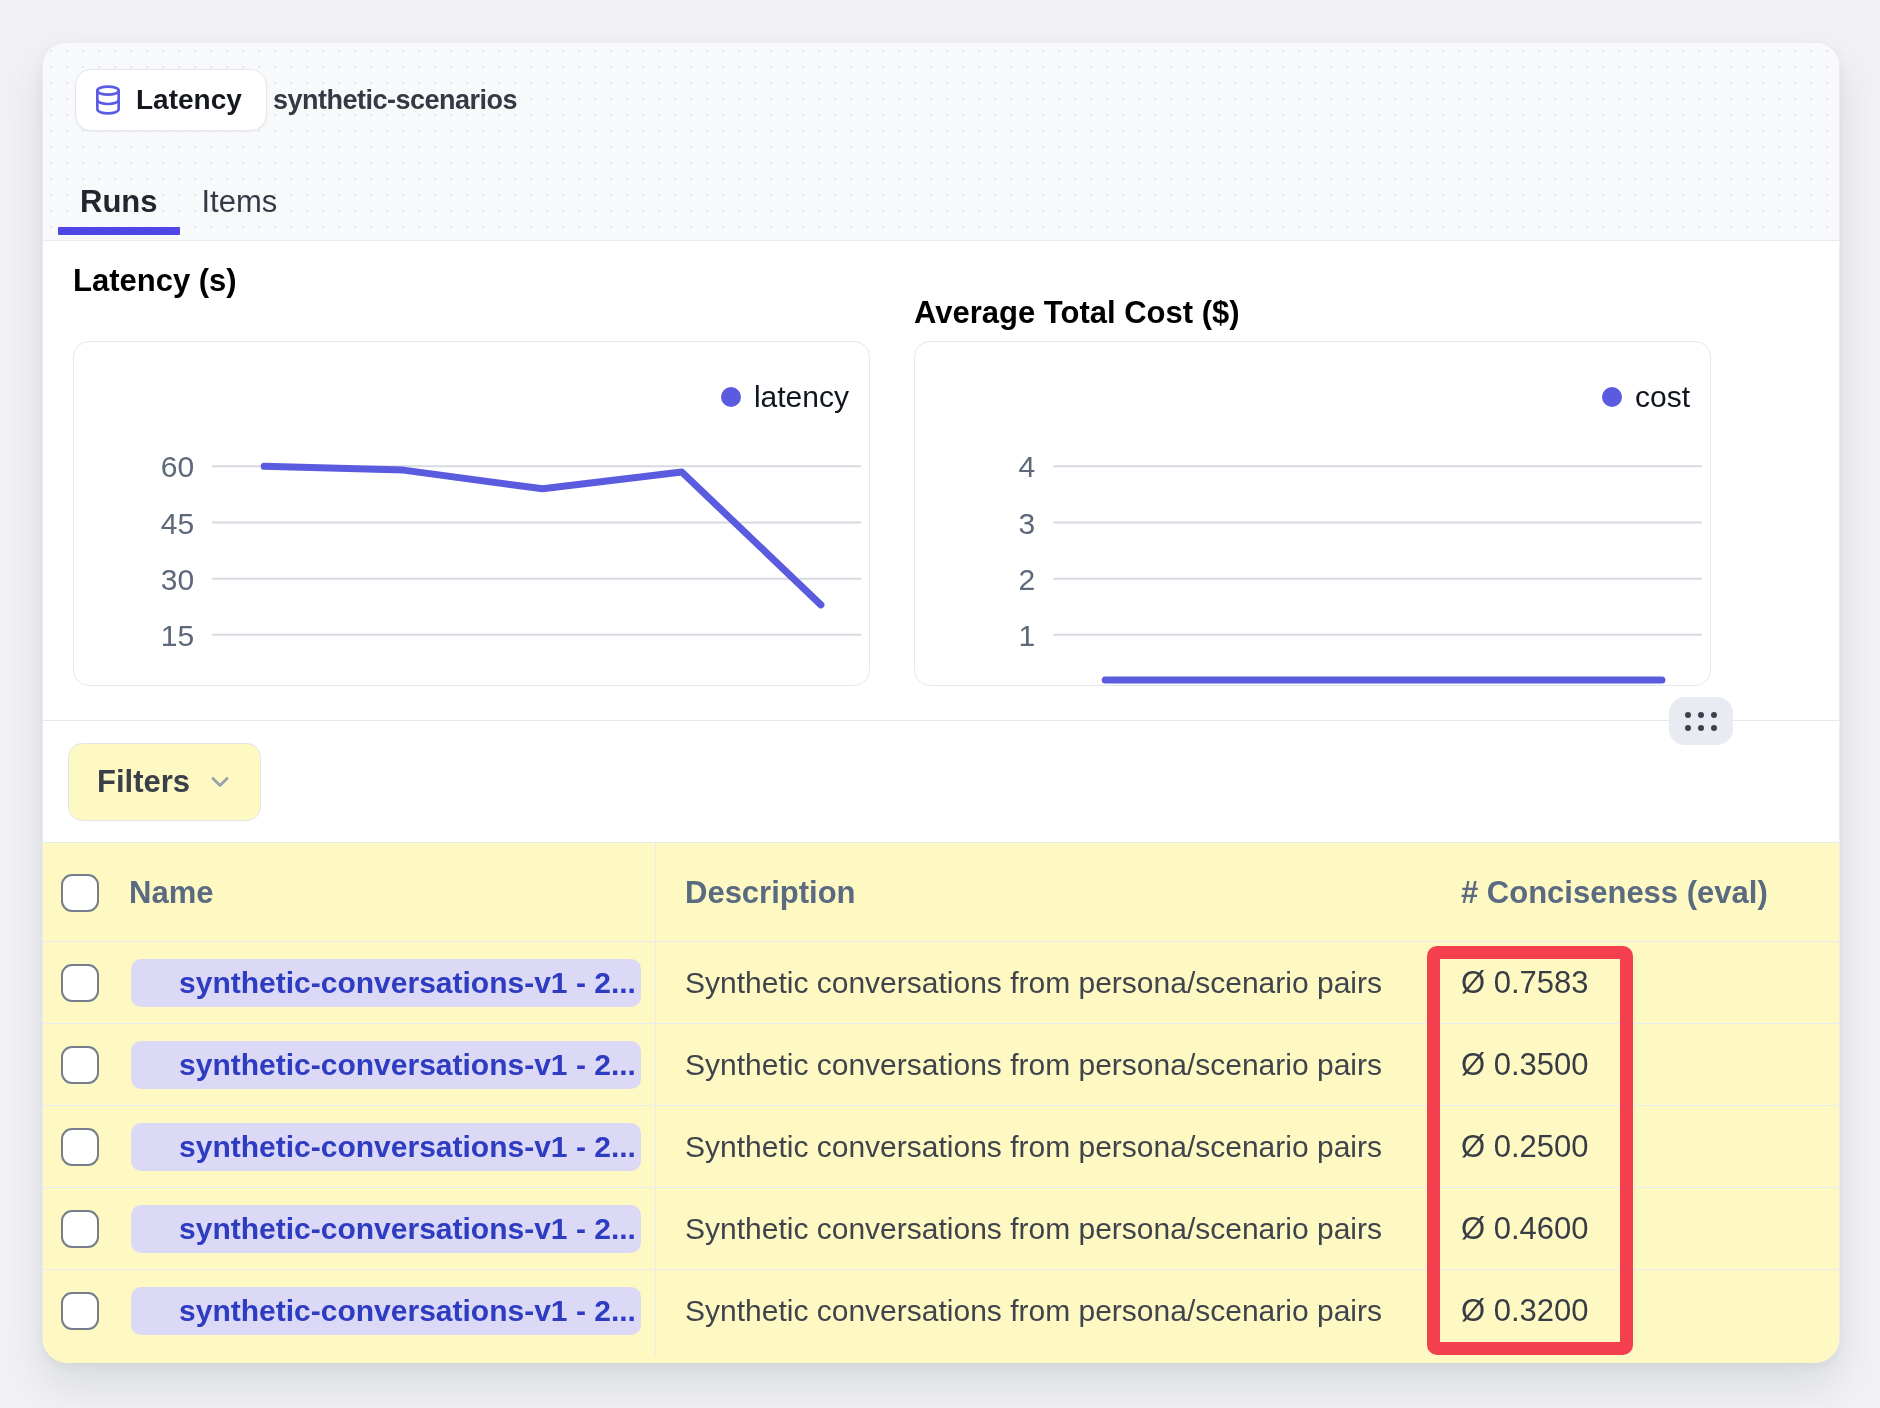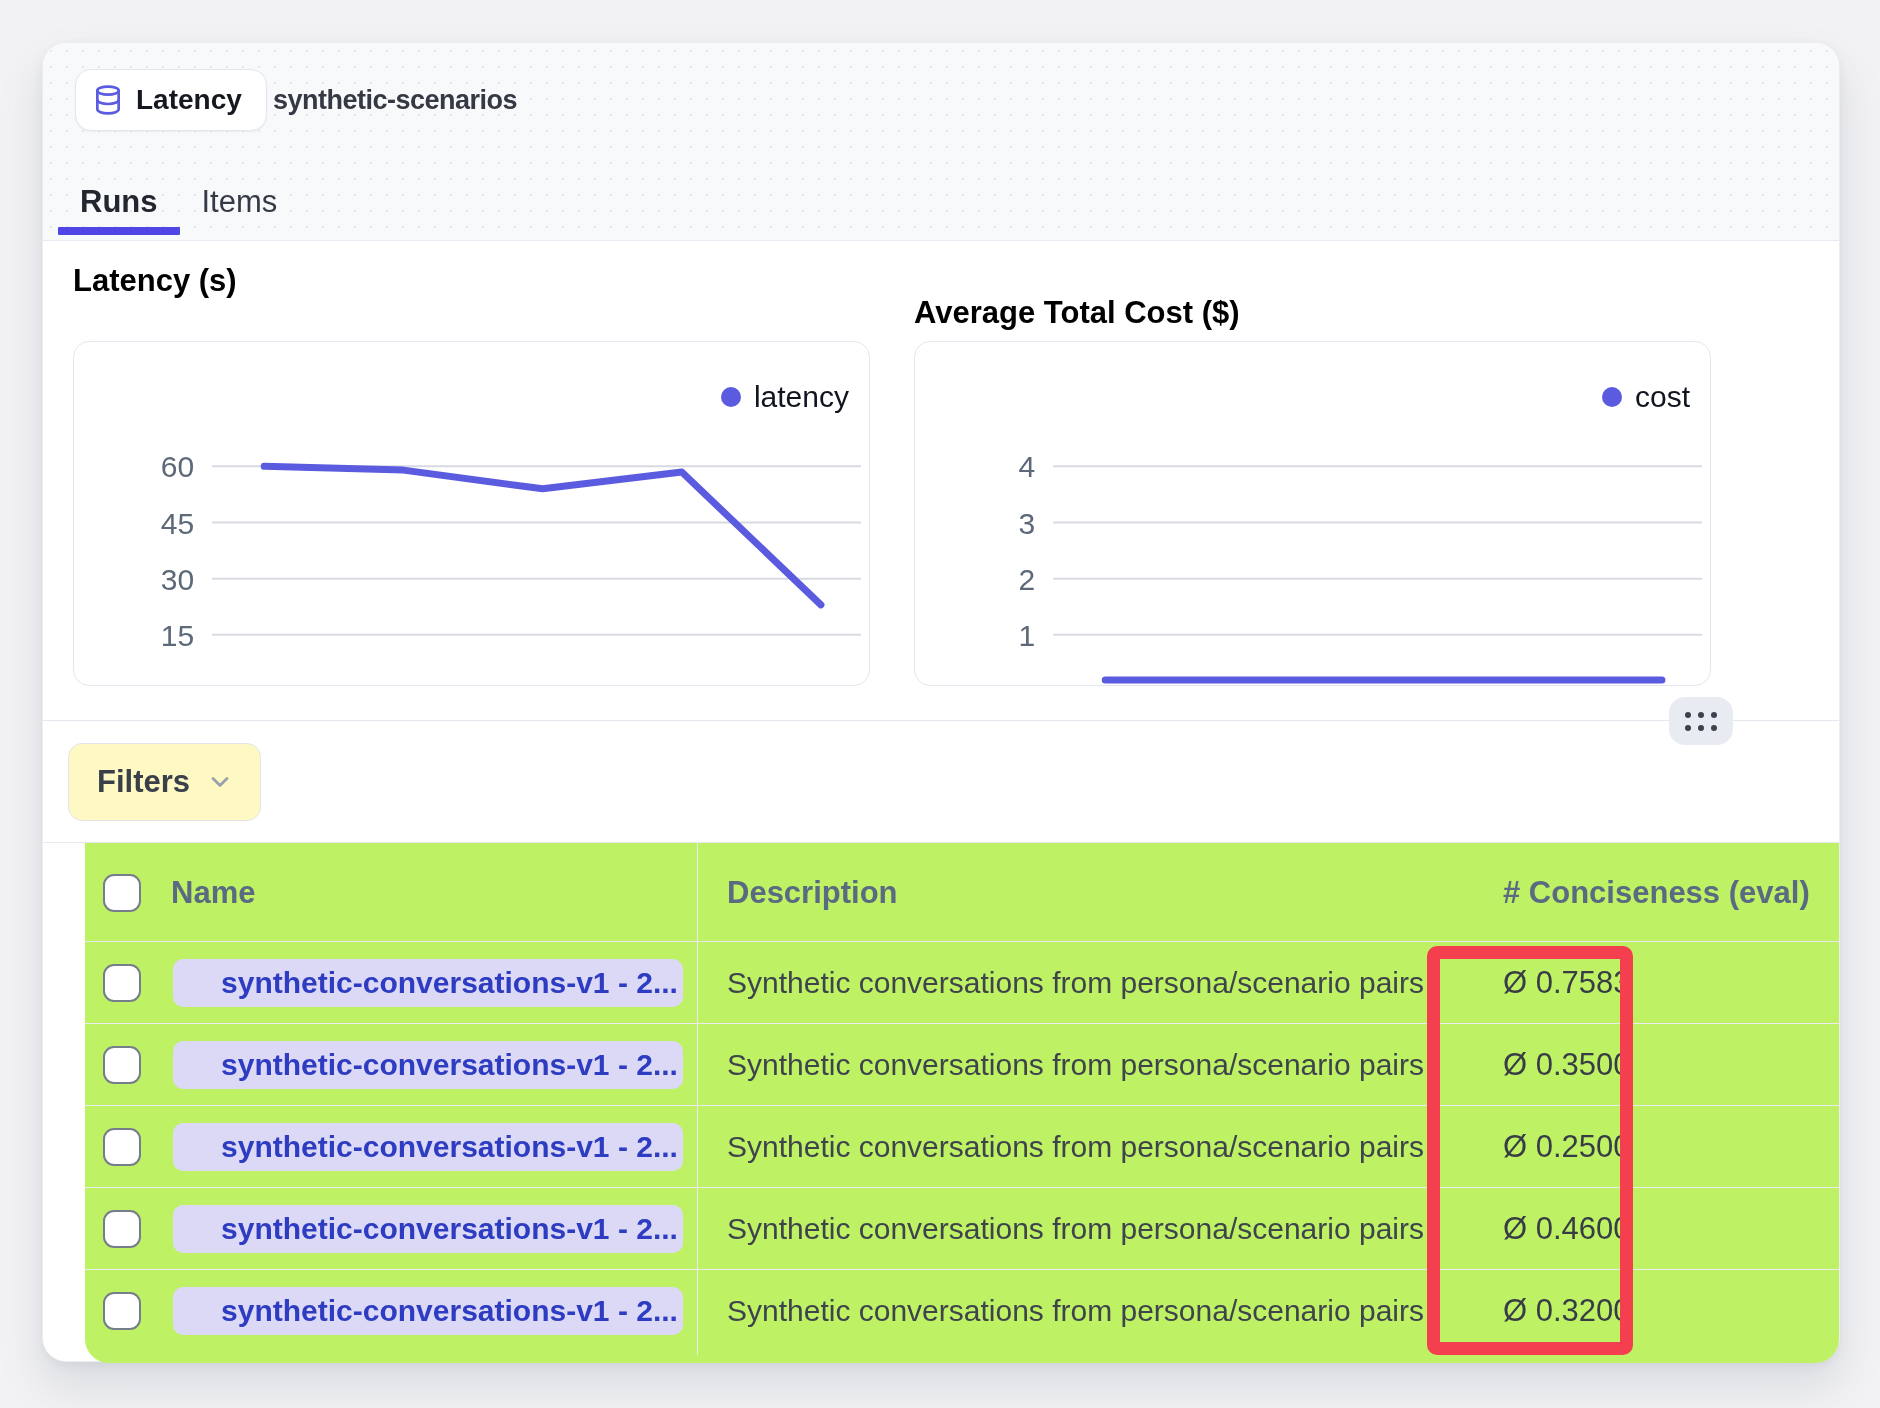--- a/index.html
+++ b/index.html
@@ -72,21 +72,21 @@
   
   .filters-section { position:relative; height:122px; background:#fff; border-bottom:1px solid #e6e9f0; }
   .filters-btn {
     position:absolute; left:25px; top:22px; height:78px; padding:0 26px 0 28px;
     display:flex; align-items:center; gap:16px;
     background:#fef9c3; border:1.5px solid #e2e5ec; border-radius:14px; cursor:pointer;
   }
   .filters-label { font-size:31px; font-weight:600; color:#3a4049; }
   .filters-btn svg { width:28px; height:28px; }
   
-  .table-section { position:relative; height:520px; background:#bef264; border-radius:0 0 24px 24px;margin-left:42px; }
+  .table-section { position:relative; height:520px; background:#fef9c3; border-radius:0 0 24px 24px; }
   .v-divider { position:absolute; left:612px; top:0; bottom:8px; width:1px; background:#e7eaf0; }
   .thead { position:relative; height:99px; border-bottom:1px solid #e6eaf0; }
   .th { position:absolute; top:0; height:99px; display:flex; align-items:center; font-size:31px; font-weight:600; color:#5a6a80; }
   .th.name { left:86px; } .th.desc { left:642px; } .th.conc { left:1418px; }
   .checkbox {
     position:absolute; left:18px; width:38px; height:38px;
     border:2.5px solid #757e8a; border-radius:11px; background:#fff; cursor:pointer;
   }
   .thead .checkbox { top:31px; }
   .trow { position:relative; height:82px; border-bottom:1px solid #e9ecf2; }

